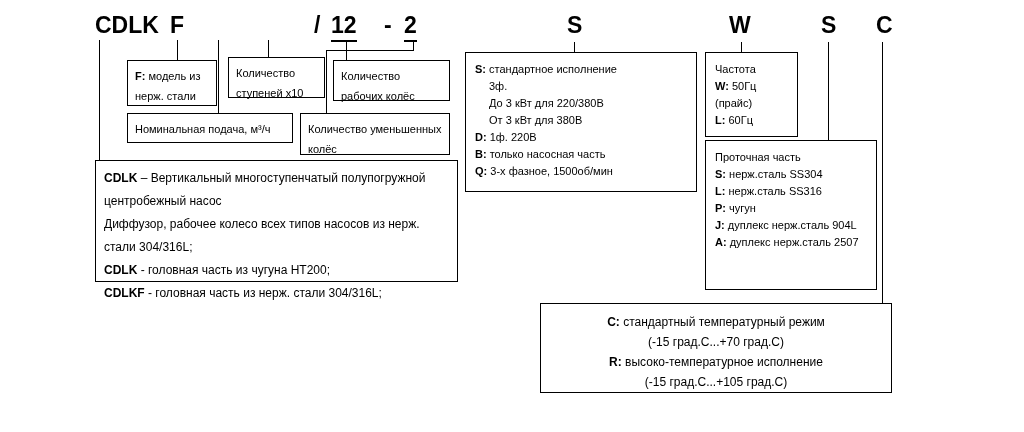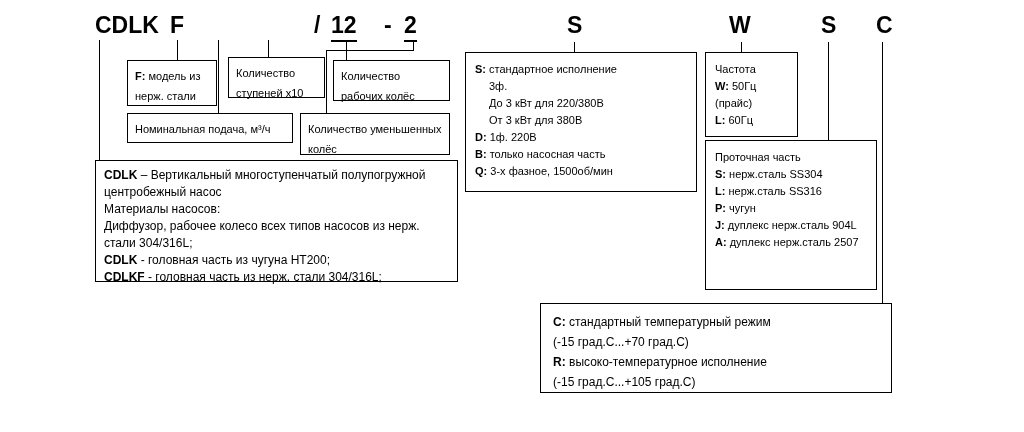--- a/index.html
+++ b/index.html
@@ -6,23 +6,23 @@
   html,body { background:#ffffff; }
   .page { position:relative; width:1024px; height:432px; background:#ffffff;
           color:#000; font-family:"Liberation Sans", sans-serif; overflow:hidden; }
   .hp { position:absolute; top:12px; font-size:23px; font-weight:bold; white-space:nowrap; }
   .hp.ul { border-bottom:2px solid #000; padding-bottom:1px; }
   .conn { position:absolute; background:#000; }
   .box { position:absolute; border:1px solid #000; background:#fff;
          padding:5px 7px; font-size:11px; line-height:20px; }
   .box .line b { font-weight:bold; }
   .box .line.indent { padding-left:14px; }
-  .box.md { font-size:12px; line-height:17px; padding:6px 8px; }
+  .box.md { font-size:12px; line-height:23px; padding:6px 8px; }
   .box.lg { font-size:11px; line-height:17px; padding:8px 9px; }
-  .box.xl { font-size:12px; line-height:20px; padding:8px 12px; }
+  .box.xl { font-size:12px; line-height:20px; padding:8px 22px;text-align:center; }
 </style>
 </head>
 <body>
 
 <div class="page">
 
   <span class="hp" style="left:95px">CDLK</span>
   <span class="hp" style="left:170px">F</span>
   <span class="hp" style="left:314px">/</span>
   <span class="hp ul" style="left:331px">12</span>
@@ -56,21 +56,20 @@
       <div class="line">Количество рабочих колёс</div>
     </div>
   <div class="box" style="left:127px;top:113px;width:166px;height:30px">
       <div class="line">Номинальная подача, м³/ч</div>
     </div>
   <div class="box" style="left:300px;top:113px;width:150px;height:42px">
       <div class="line">Количество уменьшенных колёс</div>
     </div>
   <div class="box md" style="left:95px;top:160px;width:363px;height:122px">
       <div class="line"><b>CDLK</b> – Вертикальный многоступенчатый полупогружной центробежный насос</div>
-      <div class="line">Материалы насосов:</div>
       <div class="line">Диффузор, рабочее колесо всех типов насосов из нерж. стали 304/316L;</div>
       <div class="line"><b>CDLK</b> - головная часть из чугуна HT200;</div>
       <div class="line"><b>CDLKF</b> - головная часть из нерж. стали 304/316L;</div>
     </div>
   <div class="box lg" style="left:465px;top:52px;width:232px;height:140px">
       <div class="line"><b>S:</b> стандартное исполнение</div>
       <div class="line indent">3ф.</div>
       <div class="line indent">До 3 кВт для 220/380В</div>
       <div class="line indent">От 3 кВт для 380В</div>
       <div class="line"><b>D:</b> 1ф. 220В</div>

